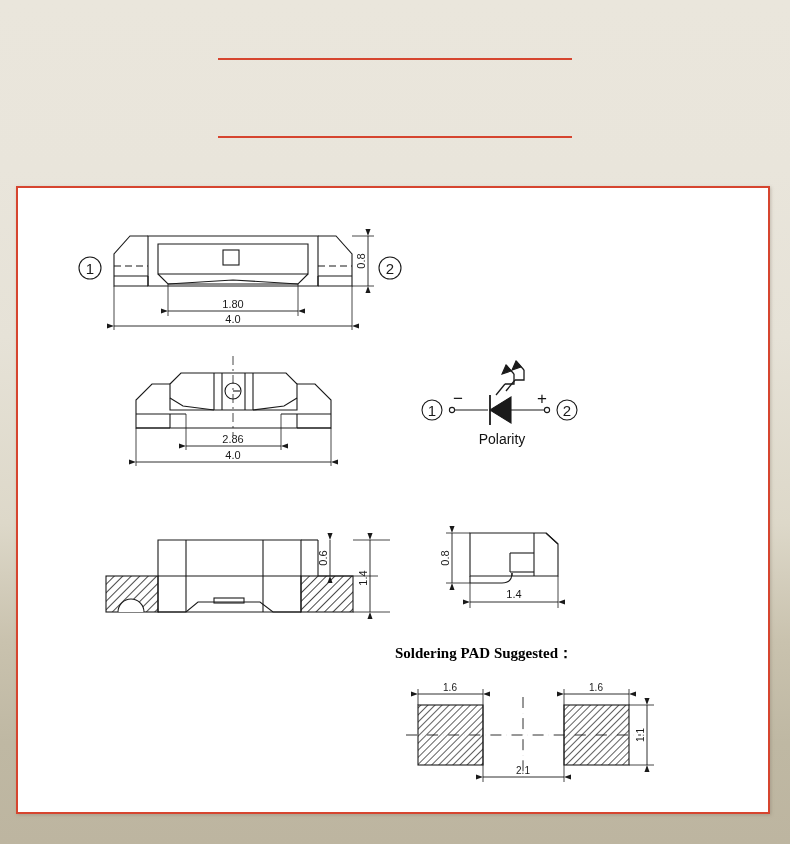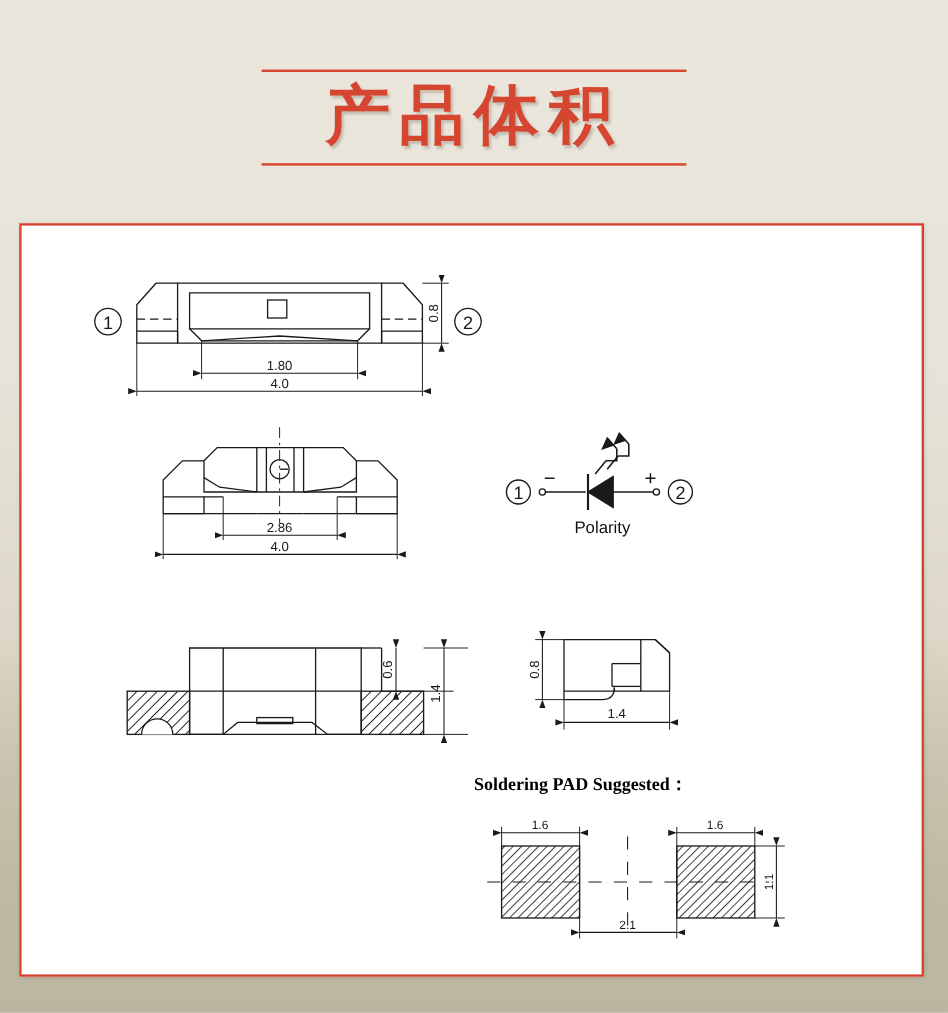--- a/index.html
+++ b/index.html
@@ -97,21 +97,20 @@
     font-family: "Liberation Sans", sans-serif;
     font-size: 17px;
     fill: #111;
   }
 </style>
 </head>
 <body>
 
 <div class="title-block">
   <div class="title-rule top"></div>
-  <div class="title-text">产品体积</div>
   <div class="title-rule bottom"></div>
 </div>
 
 <div class="panel">
 <div class="drawing-area">
 <svg width="750" height="624" viewBox="0 0 750 624" xmlns="http://www.w3.org/2000/svg">
   <defs>
     <pattern id="hatch" width="6" height="6" patternTransform="rotate(45)" patternUnits="userSpaceOnUse">
       <line x1="0" y1="0" x2="0" y2="6" stroke="#1a1a1a" stroke-width="1.6"></line>
     </pattern>

